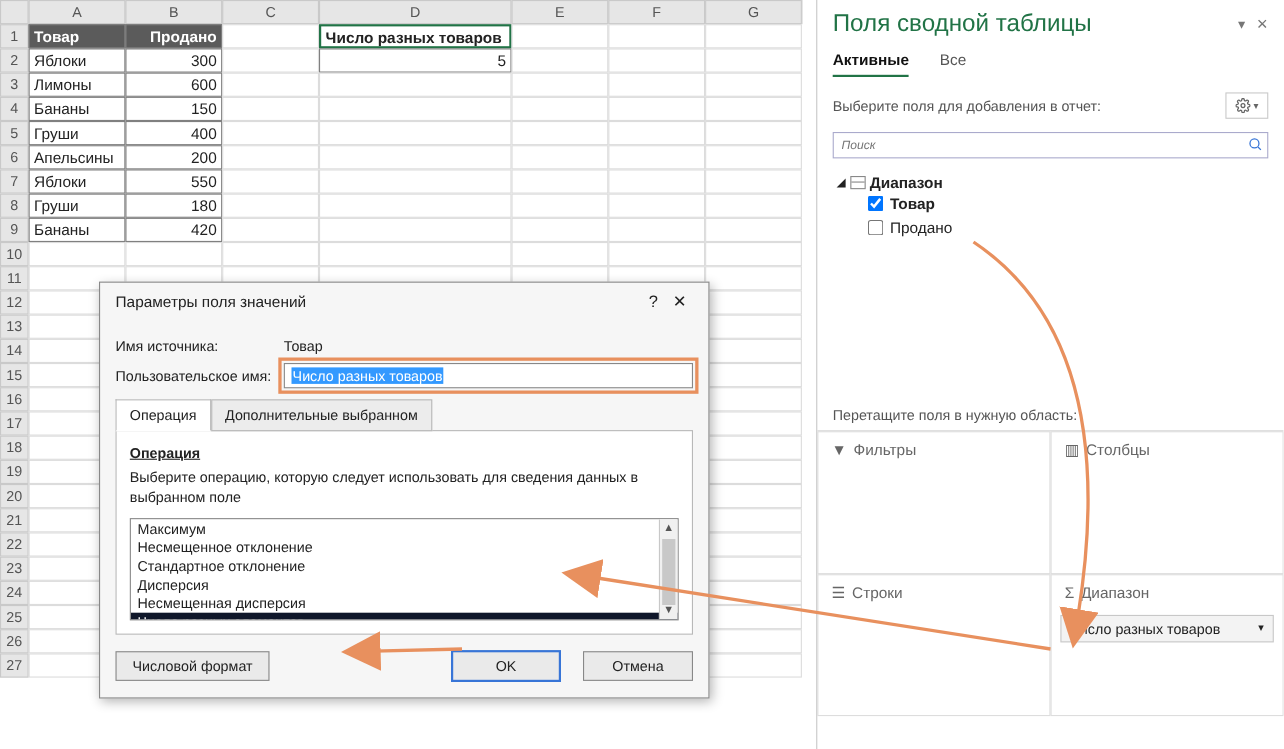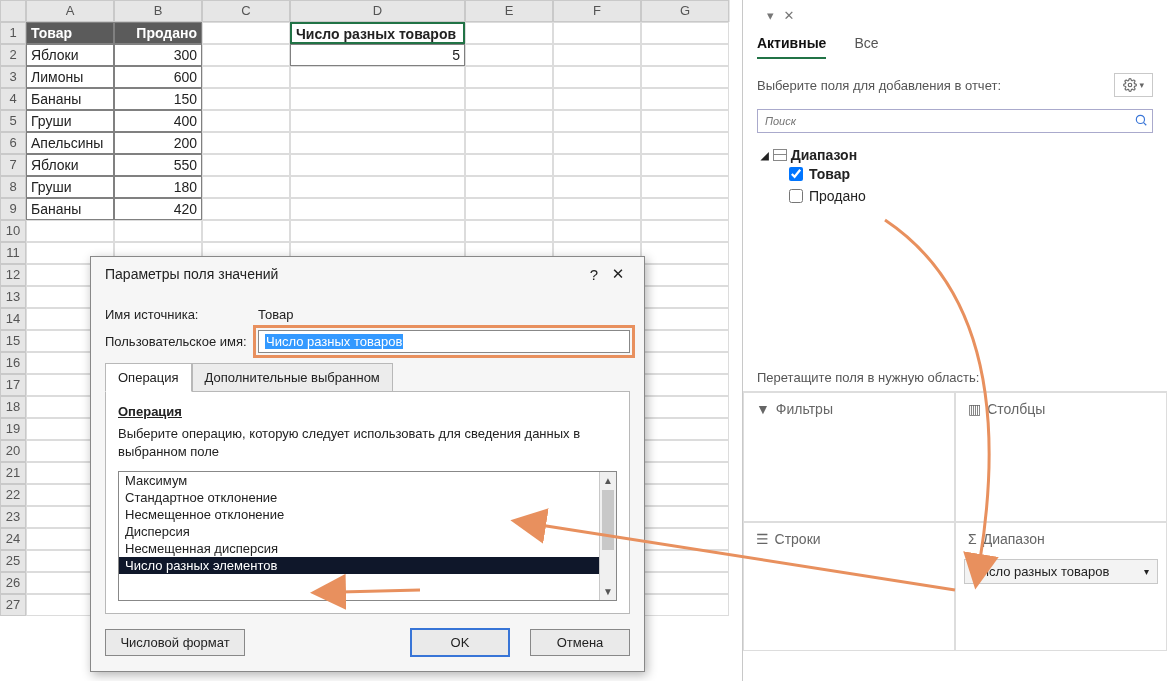--- a/index.html
+++ b/index.html
@@ -59,21 +59,21 @@
 .dlg-row .val { }
 .custom-input { flex: 1; border: 1px solid #888; background: #fff; padding: 3px 6px; position: relative; }
 .custom-input .hl { background: #3399ff; color: #fff; padding: 0 1px; }
 .hl-outline { outline: 3px solid #e8905e; outline-offset: 2px; }
 .dlg-tabs { display: flex; margin-top: 10px; }
 .dlg-tabs .dt { padding: 6px 12px; border: 1px solid #b8b8b8; background: #ececec; cursor: pointer; font-size: 13px; }
 .dlg-tabs .dt.active { background: #fff; border-bottom: 1px solid #fff; }
 .tab-panel { border: 1px solid #b8b8b8; margin-top: -1px; padding: 12px; background: #fff; }
 .tab-panel .op-lbl { font-weight: 400; text-decoration: underline; margin-bottom: 6px; }
 .tab-panel .desc { margin: 6px 0 10px 0; line-height: 1.4; }
-.listbox { border: 1px solid #888; height: 130px; overflow: hidden; position: relative; }
+.listbox { border: 1px solid #888; height: 93px; overflow: hidden; position: relative; }
 .listbox .li { padding: 1px 6px; font-size: 13px; cursor: pointer; }
 .listbox .li.sel { background: #0f172a; color: #fff; }
 .listbox .sb { position: absolute; right: 0; top: 0; bottom: 0; width: 17px; background: #f0f0f0; border-left: 1px solid #c8c8c8; }
 .listbox .sb .sbbtn { height: 17px; text-align: center; font-size: 10px; color: #555; line-height: 17px; }
 .listbox .sb .thumb { position: absolute; left: 2px; right: 2px; top: 18px; height: 60px; background: #c8c8c8; }
 .dlg-buttons { display: flex; gap: 20px; margin-top: 14px; align-items: center; }
 .dlg-buttons .btn { border: 1px solid #888; background: #eaeaea; padding: 5px 0; width: 100px; text-align: center; cursor: pointer; font-size: 13px; }
 .dlg-buttons .btn.primary { border: 2px solid #3875d7; }
 .dlg-buttons .spacer { flex: 1; }
 
@@ -363,20 +363,21 @@
         <div class="cell wide"></div>
         <div class="cell"></div>
         <div class="cell"></div>
         <div class="cell"></div>
       </div>
     </div>
 </div>
 
 <div class="pane">
   <div class="pane-hdr">
+    <h1>Поля сводной таблицы</h1>
     <span class="picon">▾</span>
     <span class="picon">✕</span>
   </div>
   <div class="tabs">
     <div class="tab active">Активные</div>
     <div class="tab">Все</div>
   </div>
   <div class="prompt">
     <span>Выберите поля для добавления в отчет:</span>
     <span class="gear">
@@ -472,22 +473,22 @@
     <div class="dlg-tabs">
       <div class="dt active">Операция</div>
       <div class="dt">Дополнительные выбранном</div>
     </div>
     <div class="tab-panel">
       <div class="op-lbl"><b>Операция</b></div>
       <div class="desc">Выберите операцию, которую следует использовать для сведения данных в выбранном поле</div>
       <div class="listbox">
         <div id="lb-items">
             <div class="li">Максимум</div>
+            <div class="li">Несмещенное отклонение</div>
             <div class="li">Стандартное отклонение</div>
-            <div class="li">Несмещенное отклонение</div>
             <div class="li">Дисперсия</div>
             <div class="li">Несмещенная дисперсия</div>
             <div class="li sel">Число разных элементов</div>
           </div>
         <div class="sb">
           <div class="sbbtn">▲</div>
           <div class="thumb"></div>
           <div class="sbbtn" style="position:absolute;bottom:0;left:0;right:0">▼</div>
         </div>
       </div>

